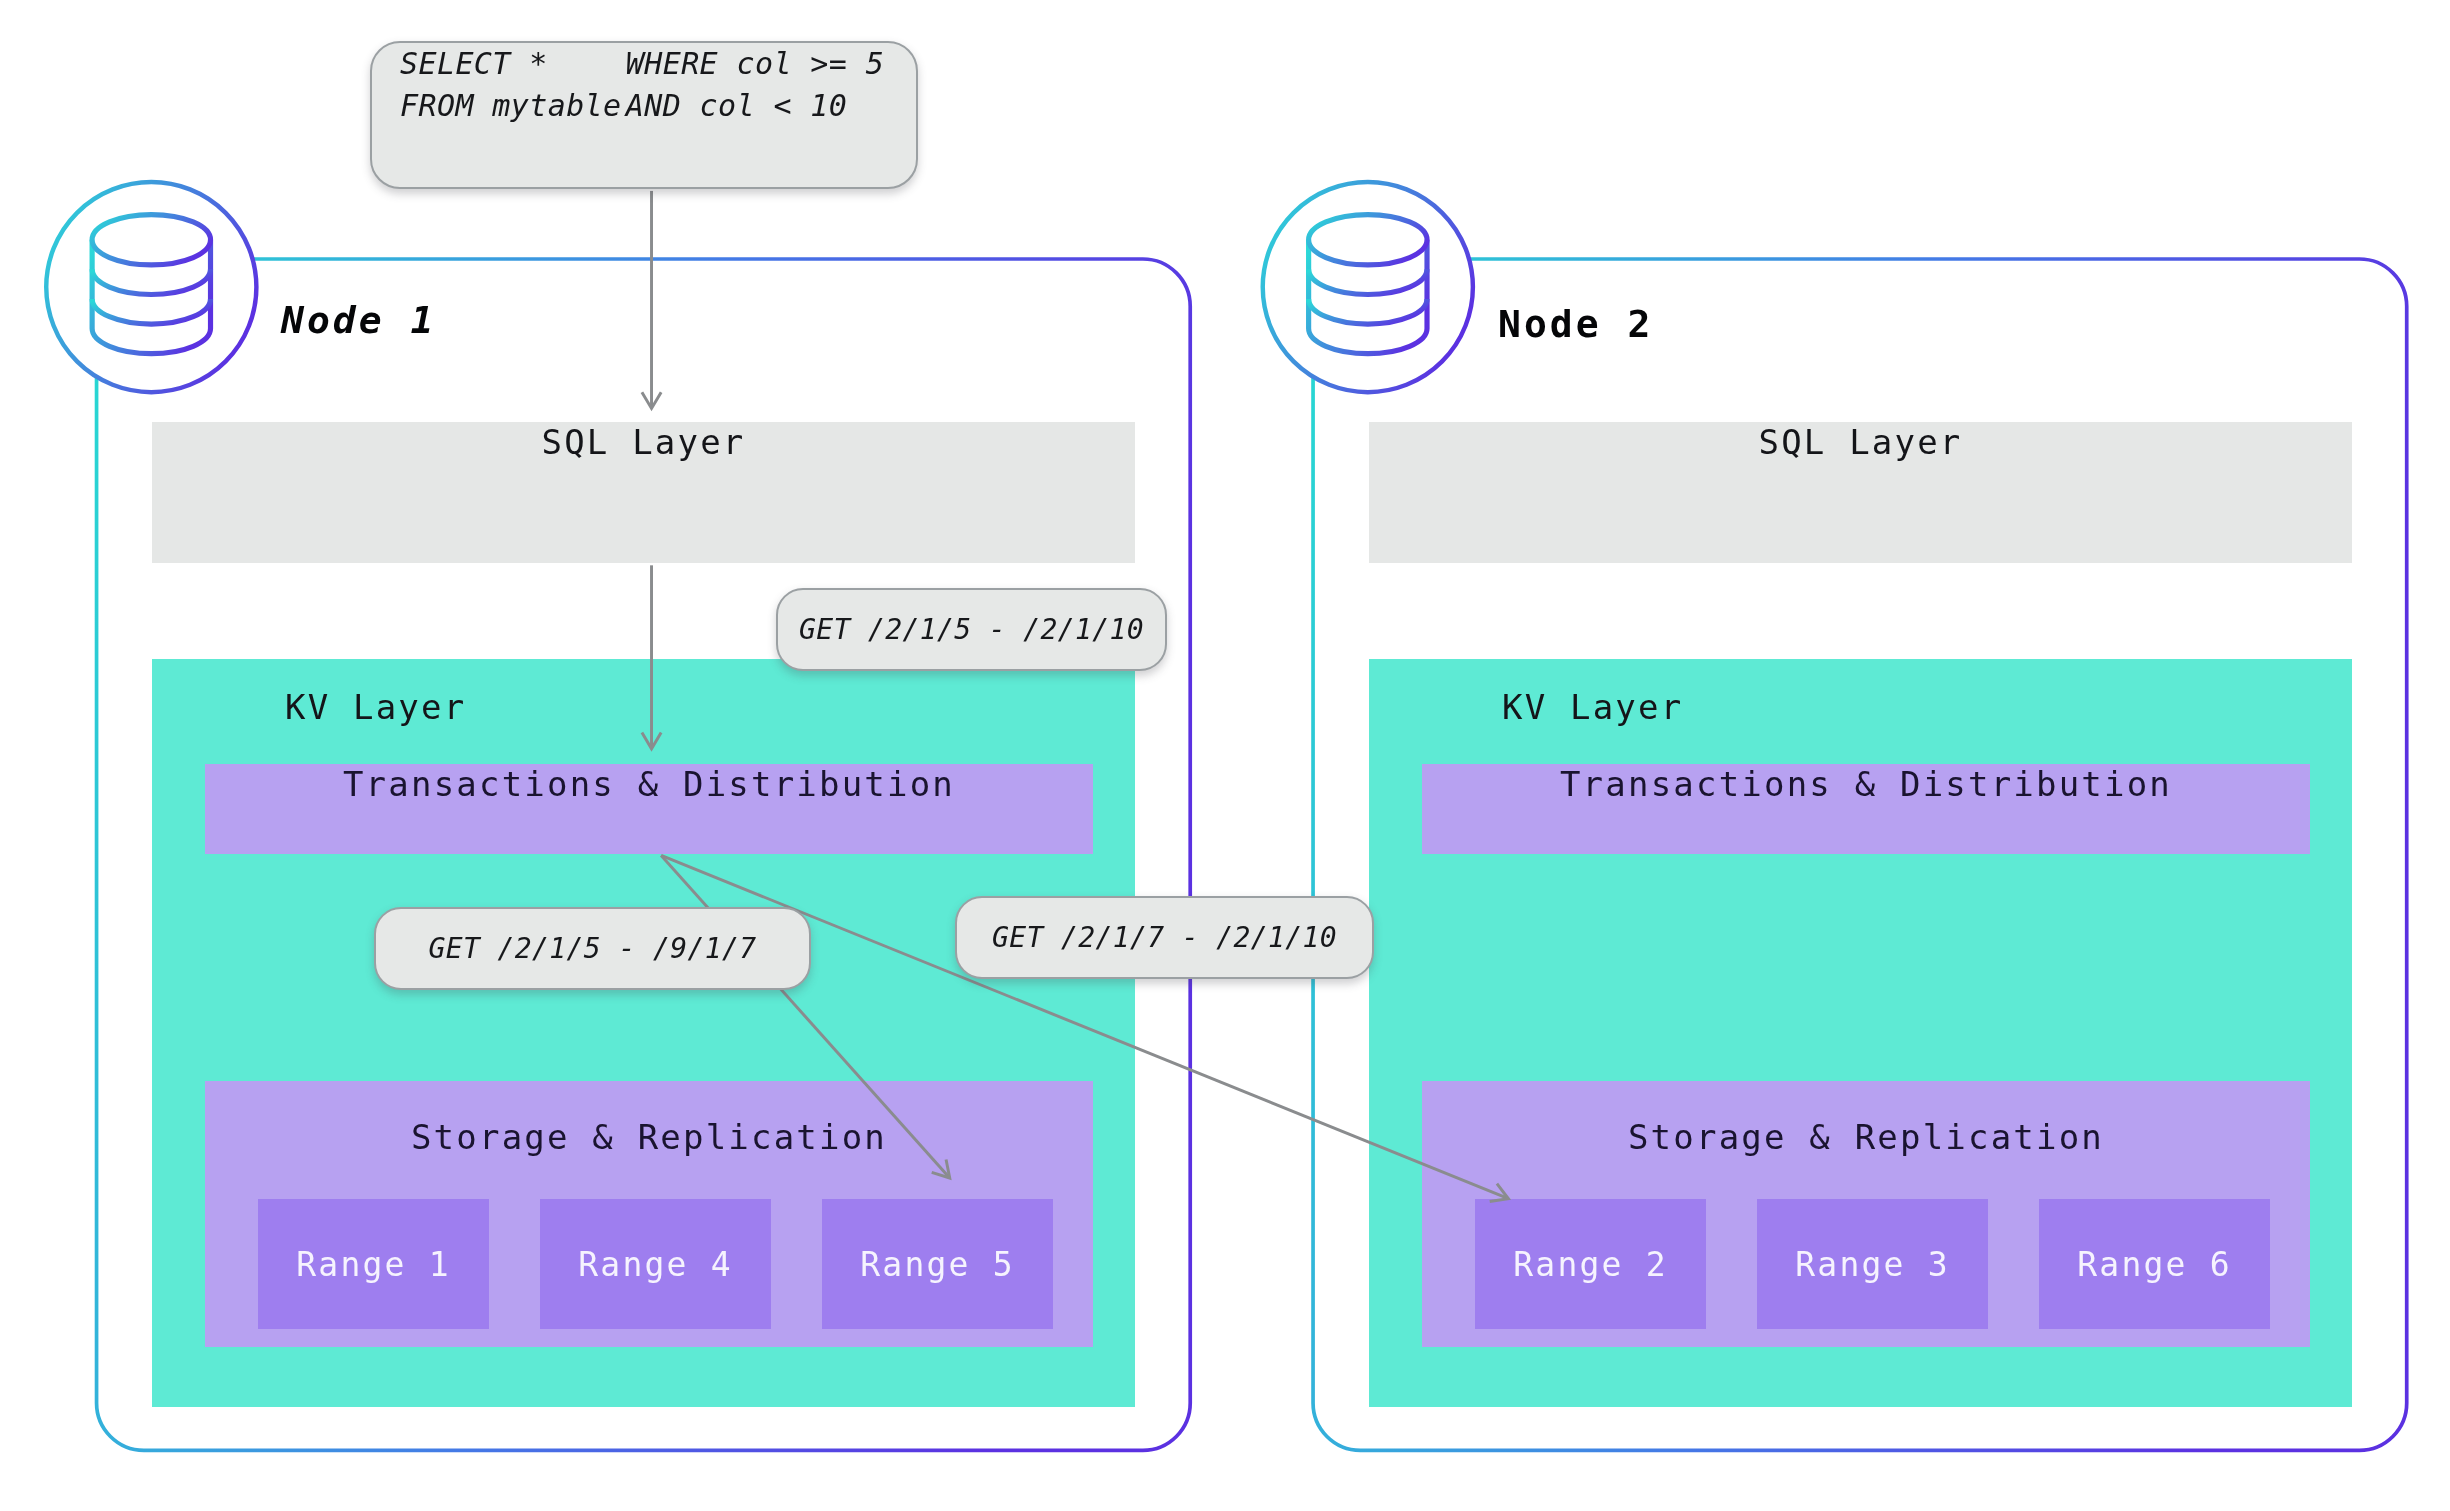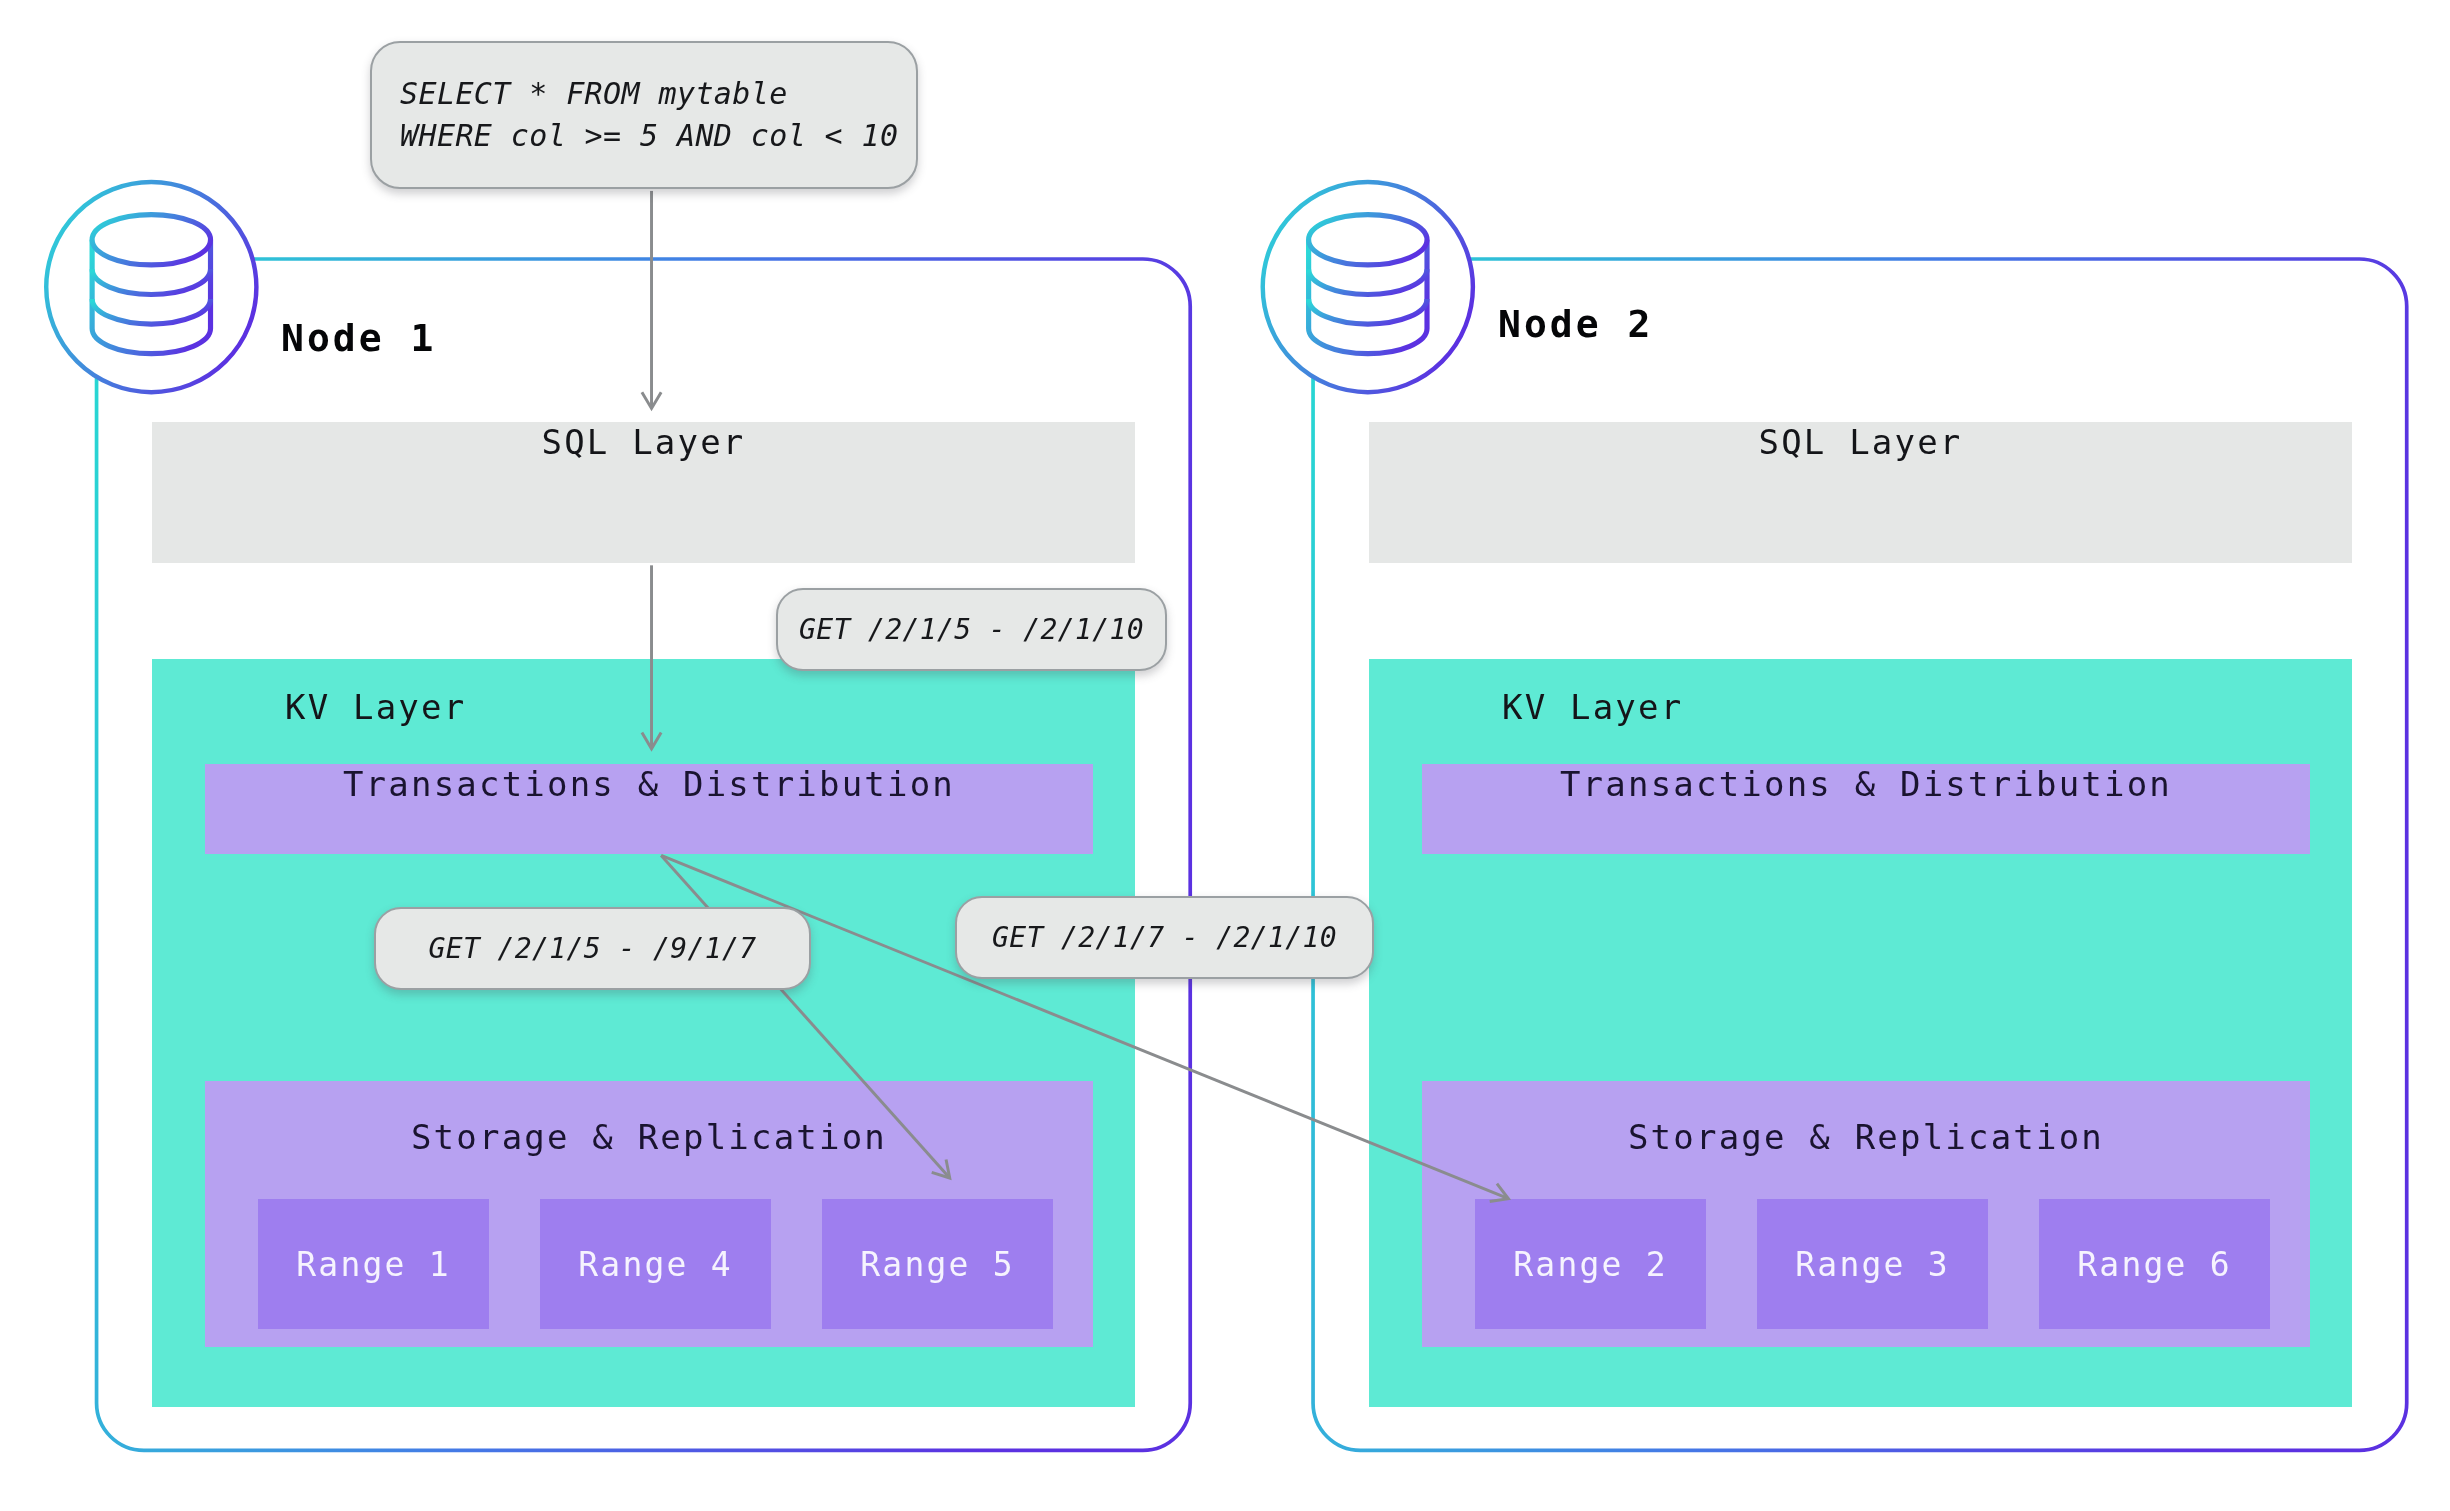--- a/index.html
+++ b/index.html
@@ -19,21 +19,21 @@
     border:2.2px solid #9BA0A3;
     box-shadow:0 4.4px 9px rgba(70,70,80,0.25);
     color:#17181B;
     font-style:italic;
     display:flex;align-items:center;
   }
   .query-box{
     border-radius:30px;
     font-size:30px;line-height:42px;letter-spacing:0.4px;
     padding-left:28px;
-    flex-direction:column;align-items:flex-start;justify-content:center;
+    flex-direction:row;align-items:flex-start;justify-content:center;
   }
   .get-label{
     border-radius:27px;
     font-size:28px;letter-spacing:0.4px;
     justify-content:center;
   }
 
   
   .sql-layer{
     background:#E5E7E6;
@@ -95,21 +95,21 @@
 
     <g>
       <circle cx="1848" cy="388" r="142" fill="#ffffff" stroke="url(#tealVioletIcon)" stroke-width="6"></circle>
       <path d="M 1768 324 L 1768 444 A 80 34 0 0 0 1928 444 L 1928 324" fill="#ffffff" stroke="url(#tealVioletIcon)" stroke-width="7"></path>
       <path d="M 1768 364 A 80 34 0 0 0 1928 364" fill="none" stroke="url(#tealVioletIcon)" stroke-width="7"></path>
       <path d="M 1768 404 A 80 34 0 0 0 1928 404" fill="none" stroke="url(#tealVioletIcon)" stroke-width="7"></path>
       <ellipse cx="1848" cy="324" rx="80" ry="34" fill="#ffffff" stroke="url(#tealVioletIcon)" stroke-width="7"></ellipse>
     </g>
   </svg>
 
-  <div class="abs node-title" style="left:281px;top:316px;">Node 1</div>
+  <div class="abs node-title" style="left:281px;top:298px;font-style:italic;">Node 1</div>
 
   <div class="abs sql-layer" style="left:152px;top:422px;width:983px;height:141px;">
     <span>SQL Layer</span>
   </div>
 
   <div class="abs kv-layer" style="left:152px;top:659px;width:983px;height:748px;">
     <div class="kv-title">KV Layer</div>
   </div>
 
   <div class="abs purple-box txn-box" style="left:205px;top:764px;width:888px;height:90px;">

